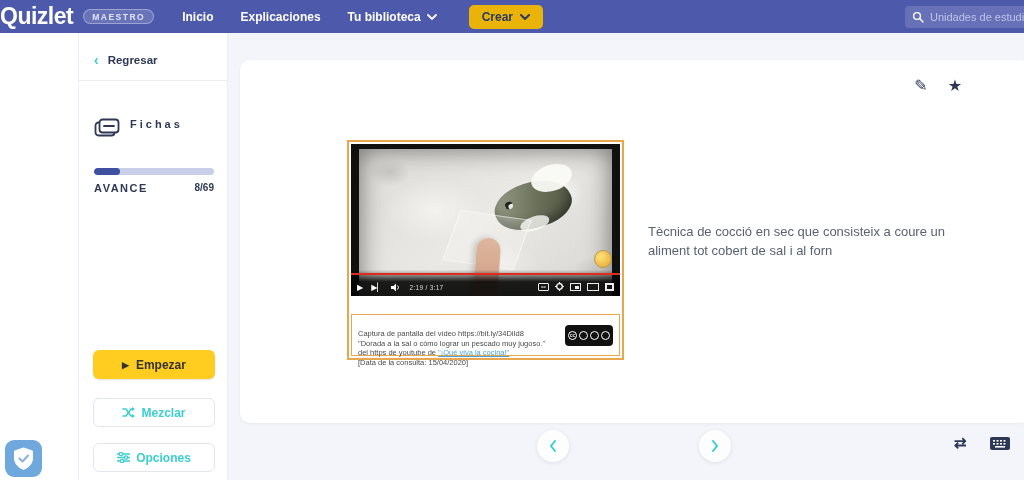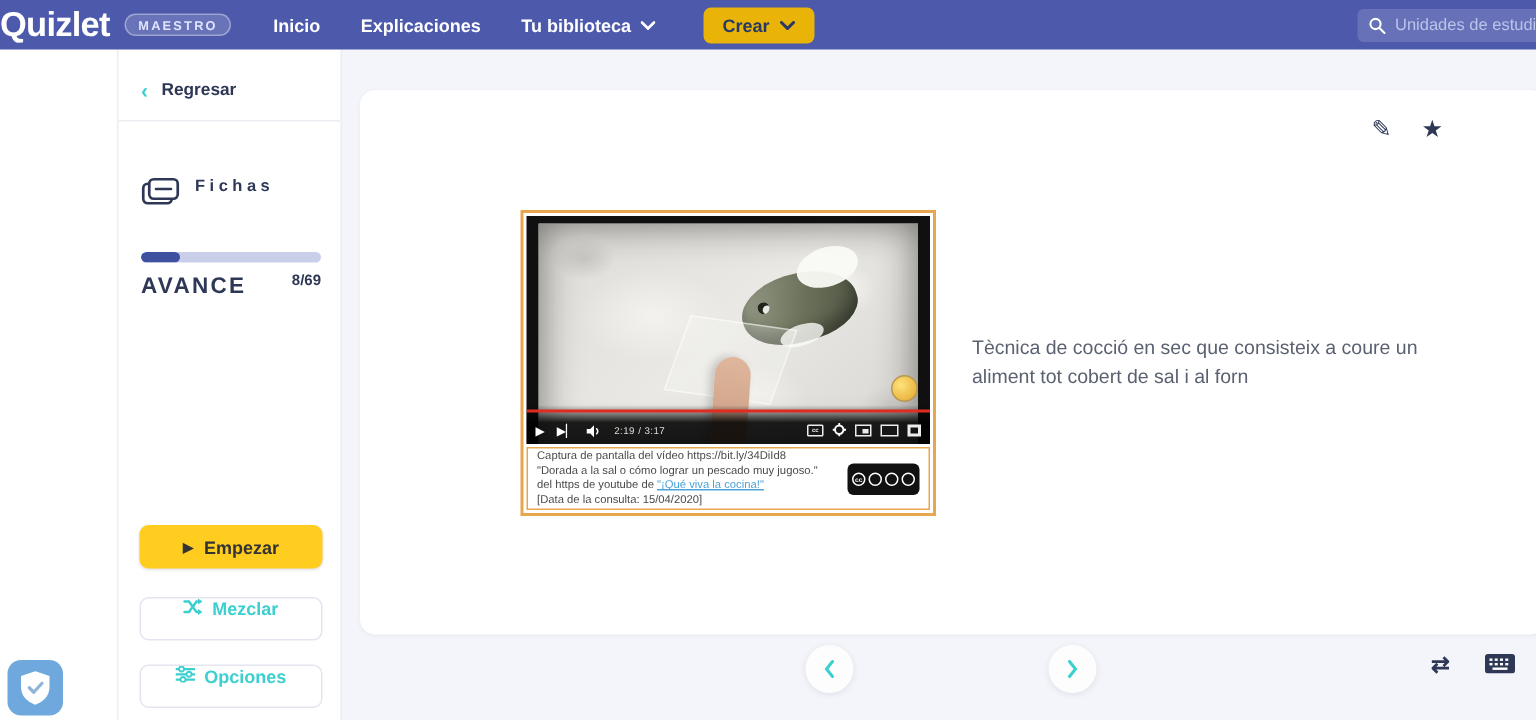--- a/index.html
+++ b/index.html
@@ -29,28 +29,28 @@
   .back-row { position:absolute; left:15px; top:21px; display:flex; align-items:center; gap:9px; cursor:pointer; }
   .back-row .chev { color:#3ccfcf; font-size:14px; font-weight:bold; line-height:10px; }
   .back-row .lbl { color:#2e3856; font-size:11.5px; font-weight:bold; }
   .side-divider { position:absolute; left:0; top:47px; width:100%; height:1px; background:#ececf2; }
   .mode-row { position:absolute; left:15px; top:85px; display:flex; align-items:flex-start; gap:10px; }
   .mode-row .lbl { color:#2e3856; font-size:11px; font-weight:bold; letter-spacing:3px; }
   .progress-track { position:absolute; left:15px; top:135px; width:120px; height:7px;
                     background:#c9cfe9; border-radius:4px; overflow:hidden; }
   .progress-fill { height:100%; background:#3e50a0; border-radius:4px; }
   .progress-labels { position:absolute; left:15px; top:149px; width:120px; display:flex; justify-content:space-between; }
-  .progress-labels .cap { color:#2e3856; font-size:15px; font-weight:bold; letter-spacing:1.5px; }
+  .progress-labels .cap { color:#2e3856; font-size:11px; font-weight:bold; letter-spacing:1.5px; }
   .progress-labels .val { color:#2e3856; font-size:10px; font-weight:bold; }
   .btn-start { position:absolute; left:14px; top:317px; width:122px; height:29px; background:#ffcd1f;
                border-radius:6px; display:flex; align-items:center; justify-content:center; gap:7px;
                color:#333; font-size:12px; font-weight:bold; cursor:pointer; box-shadow:0 1px 2px rgba(0,0,0,.12); }
   .btn-start .play { font-size:9px; }
   .btn-ghost { position:absolute; left:14px; width:122px; height:29px; background:#fff;
-               border:1px solid #e3e6ef; border-radius:6px; display:flex; align-items:flex-start; justify-content:center;
+               border:1px solid #e3e6ef; border-radius:6px; display:flex; align-items:center; justify-content:center;
                gap:6px; color:#3ccfcf; font-size:12px; font-weight:bold; cursor:pointer; }
   .btn-shuffle { top:365px; } .btn-options { top:410px; }
 
   
   .main { position:absolute; left:228px; top:33px; width:796px; height:447px; background:#f4f5fa; }
   .card { position:absolute; left:12px; top:27px; width:790px; height:363px; background:#fff;
           border-radius:10px; box-shadow:0 1px 3px rgba(40,50,90,.06); }
   .card-tools { position:absolute; right:68px; top:16px; display:flex; gap:20px; }
   .tool-ic { color:#2e3856; font-size:16px; cursor:pointer; }
 
@@ -90,21 +90,21 @@
   .vbox { border:1px solid #fff; opacity:.92; cursor:pointer; }
   .cc-b { width:11px; height:8px; border-radius:1px; color:#fff; font-size:4px; font-weight:bold;
           display:flex; align-items:center; justify-content:center; }
   .mini-b { width:11px; height:8px; position:relative; }
   .mini-b::after { content:""; position:absolute; right:1px; bottom:1px; width:4px; height:3px; background:#fff; }
   .theater-b { width:12px; height:8px; }
   .fs-b { width:9px; height:8px; border-width:2px; }
   .avatar { position:absolute; right:8px; bottom:28px; width:18px; height:18px; border-radius:50%;
             background:radial-gradient(circle at 35% 35%, #ffe37a, #e2a42c); border:1px solid #b9974d; z-index:2; }
 
-  .caption { position:relative; margin-top:2px; border:1px solid #e8a64e; padding:0 6px; height:42px; }
+  .caption { position:relative; margin-top:18px; border:1px solid #e8a64e; padding:14px 6px; height:42px; }
   .caption .ln { font-size:7.5px; line-height:9.5px; color:#4a4a4a; white-space:nowrap; }
   .caption a { color:#4aa3d8; text-decoration:underline; cursor:pointer; }
   .cc-badge { position:absolute; right:6px; top:10px; width:48px; height:21px; background:#111;
               border-radius:4px; display:flex; align-items:center; justify-content:center; gap:2px; }
   .cc-c { width:9px; height:9px; border:1px solid #fff; border-radius:50%; color:#fff; font-size:4.5px;
           font-weight:bold; display:flex; align-items:center; justify-content:center; }
 
   .definition { position:absolute; left:408px; top:162px; width:340px; color:#5a6170; font-size:13px; line-height:19px; }
 
   

